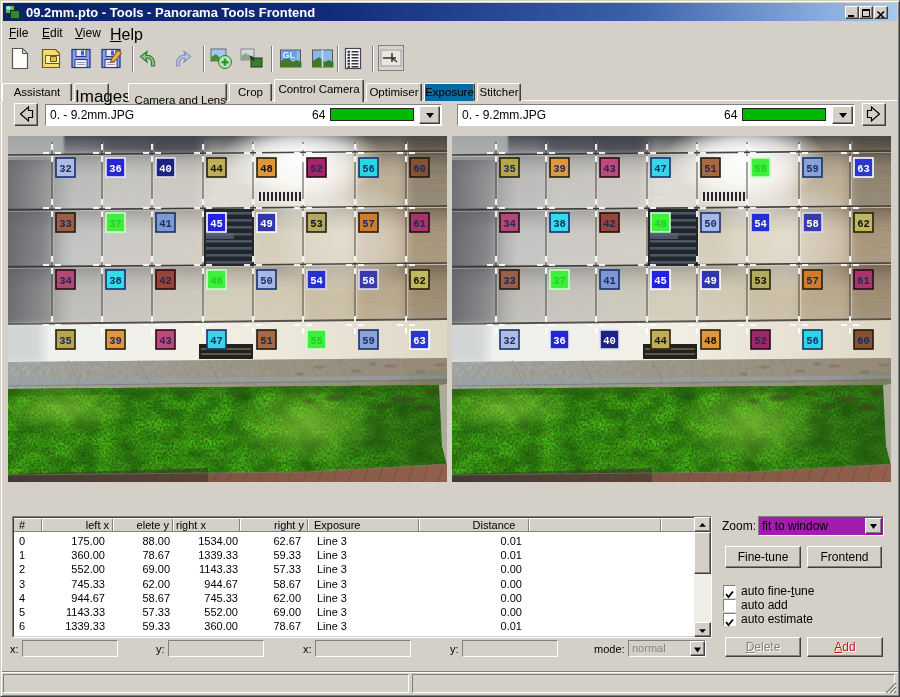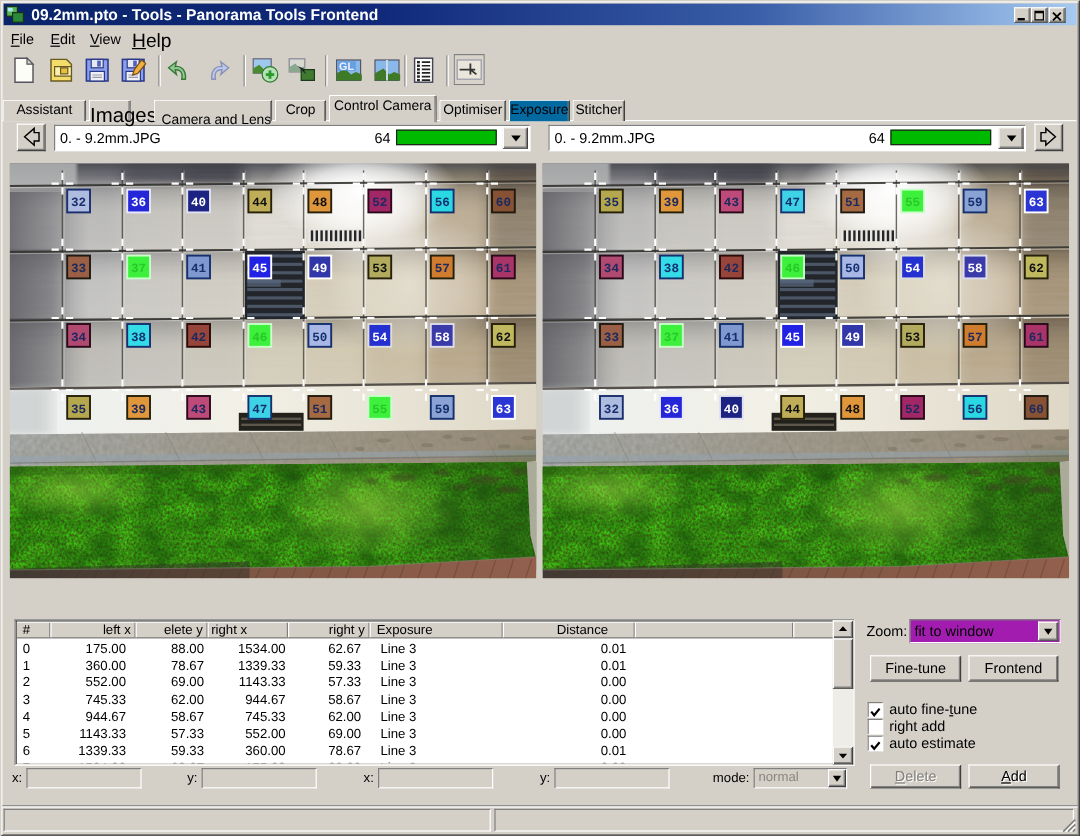--- a/index.html
+++ b/index.html
@@ -1091,21 +1091,21 @@
     <div style="position:absolute;left:405px;top:1px;width:1px;height:12px;background:#fff"></div>
     <div style="position:absolute;left:514px;top:1px;width:1px;height:12px;background:#808080"></div>
     <div style="position:absolute;left:515px;top:1px;width:1px;height:12px;background:#fff"></div>
     <div style="position:absolute;left:646px;top:1px;width:1px;height:12px;background:#808080"></div>
     <div style="position:absolute;left:647px;top:1px;width:1px;height:12px;background:#fff"></div>
     <div style="position:absolute;left:5px;top:1px;font-size:11px">#</div>
     <div style="position:absolute;left:35px;top:1px;width:60px;text-align:right;font-size:11px">left x</div>
     <div style="position:absolute;left:95px;top:1px;width:60px;text-align:right;font-size:11px">elete y</div>
     <div style="position:absolute;left:162px;top:1px;width:60px;text-align:left;font-size:11px">right x</div>
     <div style="position:absolute;left:230px;top:1px;width:60px;text-align:right;font-size:11px">right y</div>
-    <div style="position:absolute;left:450px;top:1px;width:60px;text-align:left;font-size:11px">Distance</div>
+    <div style="position:absolute;left:450px;top:1px;width:60px;text-align:center;font-size:11px">Distance</div>
     <div style="position:absolute;left:300px;top:1px;font-size:11px">Exposure</div>
     <div style="position:absolute;left:5px;top:17.0px;font-size:11px">0</div>
     <div style="position:absolute;left:21px;top:17.0px;width:70px;text-align:right;font-size:11px">175.00</div>
     <div style="position:absolute;left:86px;top:17.0px;width:70px;text-align:right;font-size:11px">88.00</div>
     <div style="position:absolute;left:154px;top:17.0px;width:70px;text-align:right;font-size:11px">1534.00</div>
     <div style="position:absolute;left:217px;top:17.0px;width:70px;text-align:right;font-size:11px">62.67</div>
     <div style="position:absolute;left:303px;top:17.0px;font-size:11px">Line 3</div>
     <div style="position:absolute;left:438px;top:17.0px;width:70px;text-align:right;font-size:11px">0.01</div>
     <div style="position:absolute;left:5px;top:31.2px;font-size:11px">1</div>
     <div style="position:absolute;left:21px;top:31.2px;width:70px;text-align:right;font-size:11px">360.00</div>
@@ -1172,27 +1172,27 @@
         <path d="M4 5 L7.5 10 L11 5 Z" fill="#000"></path>
       </svg></div>
   </div>
 <div class="raised" style="position:absolute;left:725px;top:546px;width:76px;height:22px;background:#d4d0c8;font-size:12px;text-align:center;padding-top:3px">Fine-tune</div>
 <div class="raised" style="position:absolute;left:807px;top:546px;width:75px;height:22px;background:#d4d0c8;font-size:12px;text-align:center;padding-top:3px">Frontend</div>
 <div class="sunkenlite" style="position:absolute;left:723px;top:585px;width:13px;height:13px;background:#fff"><svg width="11" height="11">
       <path d="M2 5 L4.5 8 L9 2.5" stroke="#000" stroke-width="1.8" fill="none"></path>
     </svg></div>
 <div style="position:absolute;left:741px;top:584px;font-size:12px">auto fine-<span style="text-decoration:underline">t</span>une</div>
 <div class="sunkenlite" style="position:absolute;left:723px;top:599px;width:13px;height:13px;background:#fff"></div>
-<div style="position:absolute;left:741px;top:598px;font-size:12px">right add</div>
+<div style="position:absolute;left:741px;top:598px;font-size:12px">auto add</div>
 <div class="sunkenlite" style="position:absolute;left:723px;top:613px;width:13px;height:13px;background:#fff"><svg width="11" height="11">
       <path d="M2 5 L4.5 8 L9 2.5" stroke="#000" stroke-width="1.8" fill="none"></path>
     </svg></div>
 <div style="position:absolute;left:741px;top:612px;font-size:12px">auto estimate</div>
 <div class="raised" style="position:absolute;left:725px;top:637px;width:76px;height:20px;background:#d4d0c8;font-size:12px;text-align:center;padding-top:2px;color:#848078;text-shadow:1px 1px 0 #fff"><span style="text-decoration:underline">D</span>elete</div>
-<div class="raised" style="position:absolute;left:807px;top:637px;width:76px;height:20px;background:#d4d0c8;font-size:12px;text-align:center;padding-top:2px;color:#000000;text-shadow:1px 1px 0 #fff"><span style="text-decoration:underline">A</span>dd</div>
+<div class="raised" style="position:absolute;left:807px;top:637px;width:76px;height:20px;background:#d4d0c8;font-size:12px;text-align:center;padding-top:2px;color:#b91c1c;text-shadow:1px 1px 0 #fff"><span style="text-decoration:underline">A</span>dd</div>
 <div style="position:absolute;left:10px;top:643px;font-size:11px">x:</div>
 <div class="sunkenlite" style="position:absolute;left:22px;top:640px;width:96px;height:17px;background:#d4d0c8"></div>
 <div style="position:absolute;left:156px;top:643px;font-size:11px">y:</div>
 <div class="sunkenlite" style="position:absolute;left:168px;top:640px;width:96px;height:17px;background:#d4d0c8"></div>
 <div style="position:absolute;left:303px;top:643px;font-size:11px">x:</div>
 <div class="sunkenlite" style="position:absolute;left:315px;top:640px;width:96px;height:17px;background:#d4d0c8"></div>
 <div style="position:absolute;left:450px;top:643px;font-size:11px">y:</div>
 <div class="sunkenlite" style="position:absolute;left:462px;top:640px;width:96px;height:17px;background:#d4d0c8"></div>
 <div style="position:absolute;left:594px;top:643px;font-size:11px">mode:</div>
 <div class="sunkenlite" style="position:absolute;left:628px;top:640px;width:78px;height:17px;background:#d4d0c8">

